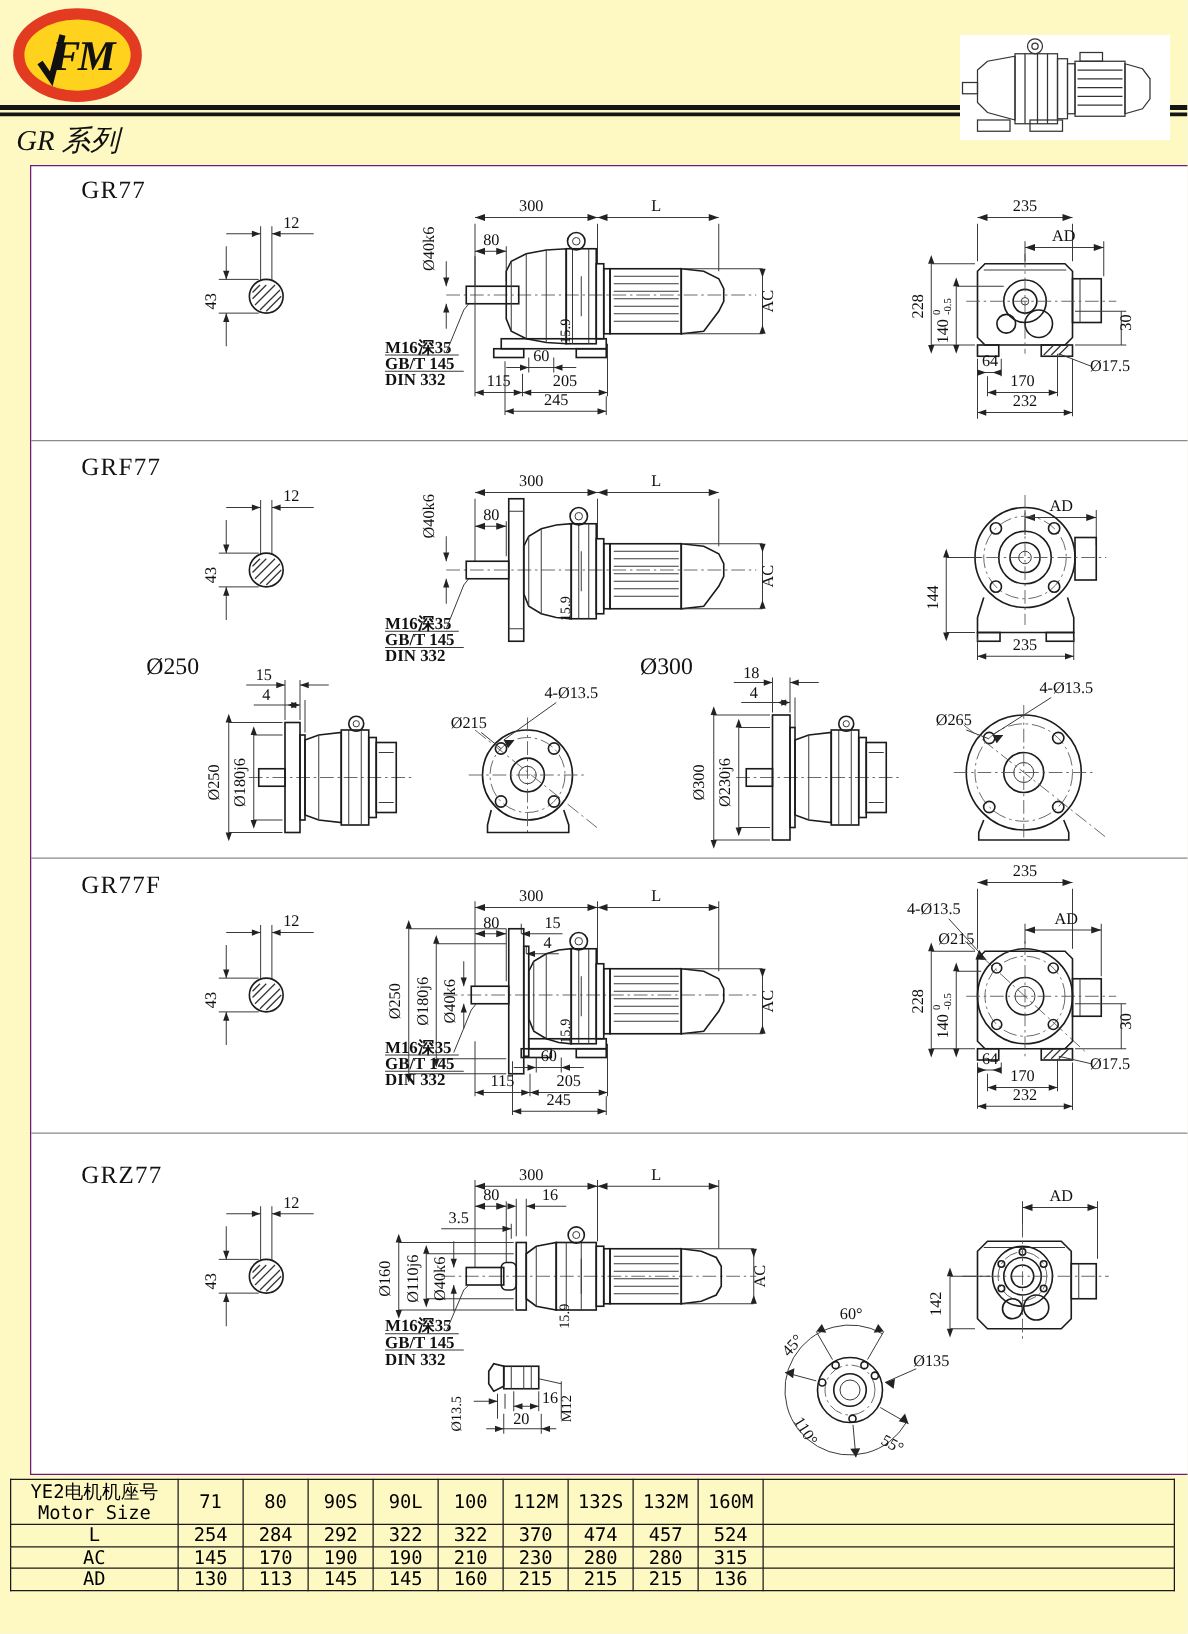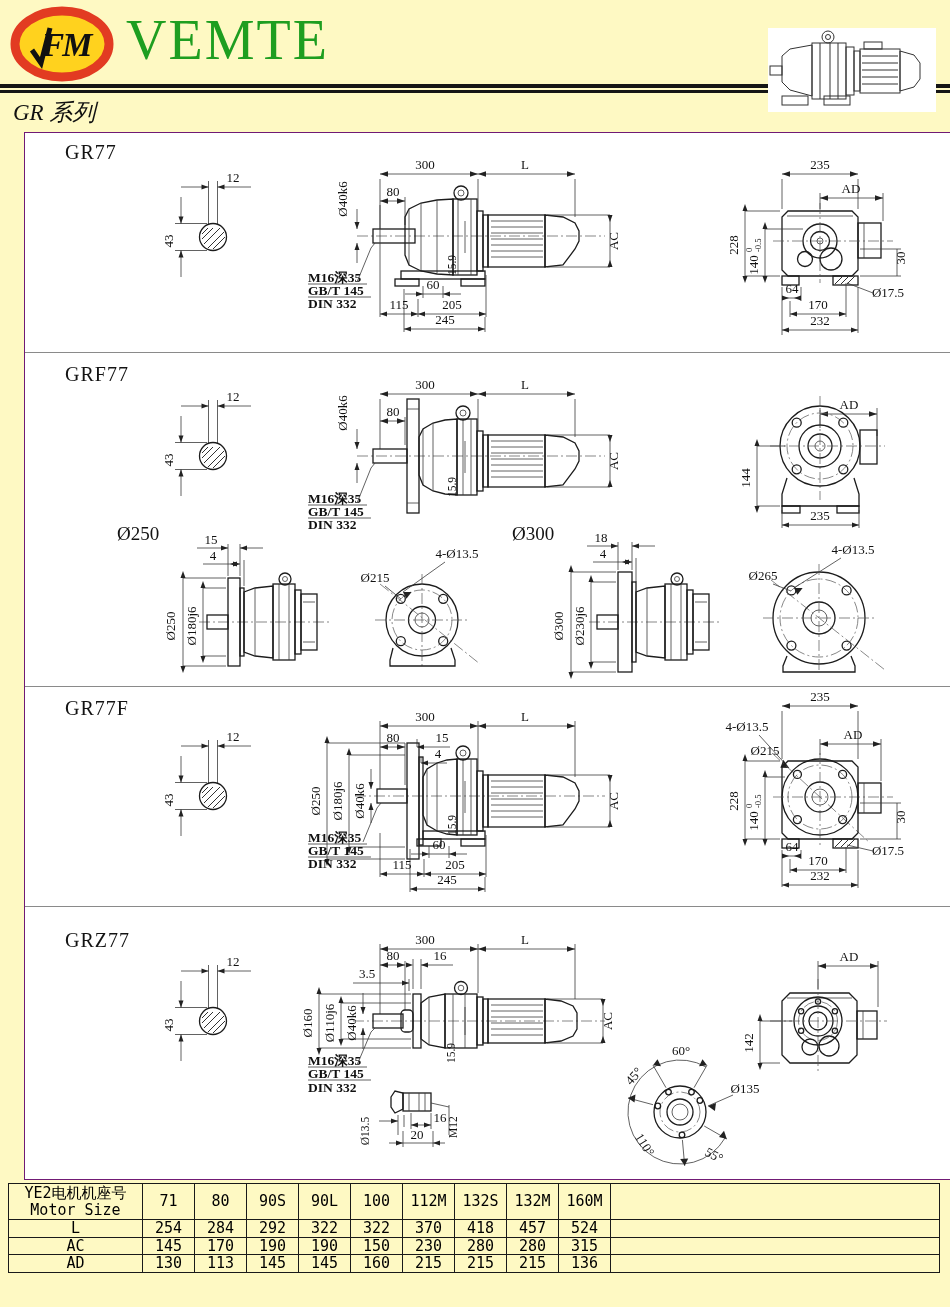--- a/index.html
+++ b/index.html
@@ -35,21 +35,20 @@
 </head>
 <body>
 
 <div class="page">
 
   <svg style="left:10px;top:6px" width="104" height="76" viewBox="0 0 104 76">
     <ellipse cx="52" cy="38" rx="47" ry="33" fill="#ffd21e" stroke="#e23b22" stroke-width="9"></ellipse>
     <polyline points="22,44 31,57 40,22" fill="none" stroke="#111" stroke-width="5"></polyline>
     <text x="56" y="50" style="font:italic bold 34px 'Liberation Serif',serif;fill:#111;text-anchor:middle;letter-spacing:-2px">FM</text>
   </svg>
-  <div class="brand" style="left:126px;top:8px;color:#1e9e20">VEMTE</div>
 
   <div class="rule" style="left:0;top:84px;width:768px;height:3.5px"></div>
   <div class="rule" style="left:0;top:90px;width:768px;height:3px"></div>
   <div class="rule" style="left:878px;top:84px;width:72px;height:3.5px"></div>
   <div class="rule" style="left:878px;top:90px;width:72px;height:3px"></div>
 
   <svg style="left:768px;top:28px" width="168" height="84" viewBox="0 0 168 84">
     <rect x="0" y="0" width="168" height="84" fill="#fff" stroke="none"></rect>
     <g class="h" stroke="#444">
       <rect x="2" y="38" width="12" height="9"></rect>
@@ -954,32 +953,32 @@
       <th class="fill"></th>
     </tr>
     <tr class="vr">
       <td class="lab">L</td>
       <td>254</td>
       <td>284</td>
       <td>292</td>
       <td>322</td>
       <td>322</td>
       <td>370</td>
-      <td>418</td>
+      <td>474</td>
       <td>457</td>
       <td>524</td>
       <td class="fill"></td>
     </tr>
     <tr class="vr">
       <td class="lab">AC</td>
       <td>145</td>
       <td>170</td>
       <td>190</td>
       <td>190</td>
-      <td>150</td>
+      <td>210</td>
       <td>230</td>
       <td>280</td>
       <td>280</td>
       <td>315</td>
       <td class="fill"></td>
     </tr>
     <tr class="vr">
       <td class="lab">AD</td>
       <td>130</td>
       <td>113</td>

